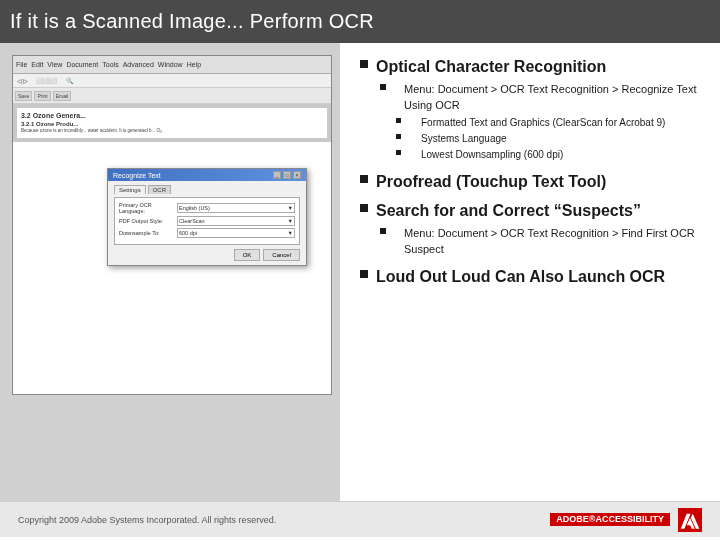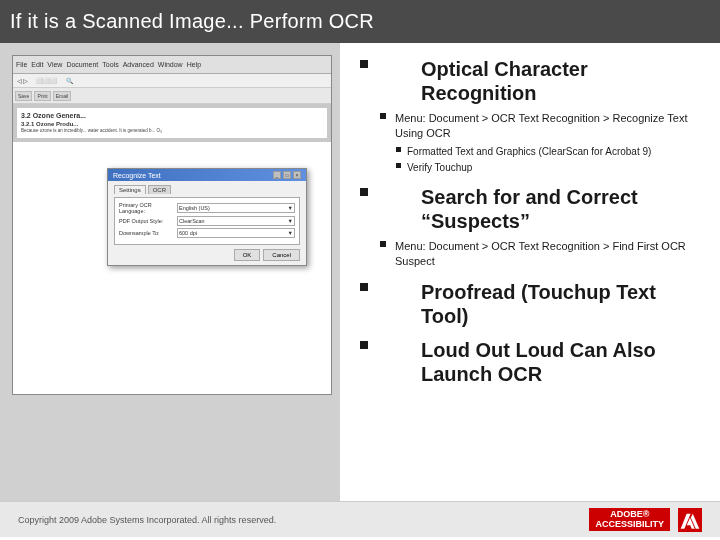--- a/index.html
+++ b/index.html
@@ -257,45 +257,44 @@
 
     .bullet-square-small {
       width: 6px;
       height: 6px;
       background: #1a1a1a;
       flex-shrink: 0;
       margin-top: 2px;
     }
 
     .main-bullet-text {
-      font-size: 20px;
+      font-size: 16px;
       font-weight: bold;
       color: #1a1a1a;
       line-height: 1.2;
-      margin-left: 45px;
     }
 
     .sub-bullet {
       display: flex;
       align-items: flex-start;
-      gap: 9px;
+      gap: 18px;
       margin-bottom: 3px;
       padding-left: 20px;
     }
 
     .sub-bullet-text {
       font-size: 11px;
       color: #1a1a1a;
       line-height: 1.4;
     }
 
     .sub-sub-bullet {
       display: flex;
       align-items: flex-start;
-      gap: 6px;
+      gap: 20px;
       margin-bottom: 2px;
       padding-left: 36px;
     }
 
     .sub-sub-bullet-text {
       font-size: 10px;
       color: #1a1a1a;
       line-height: 1.4;
     }
 
@@ -329,21 +328,21 @@
       gap: 8px;
     }
 
     .adobe-badge {
       background: #c00;
       color: #fff;
       font-size: 9px;
       font-weight: bold;
       padding: 2px 6px;
       display: flex;
-      flex-direction: column;
+      flex-direction: row;
       align-items: center;
       line-height: 1.1;
     }
 
     .adobe-logo {
       width: 24px;
       height: 24px;
       background: #c00;
       display: flex;
       align-items: center;
@@ -457,40 +456,44 @@
         <div class="bullet-square-small"></div>
         <span class="sub-bullet-text">Menu: Document &gt; OCR Text Recognition &gt; Recognize Text Using OCR</span>
       </div>
 
       <div class="sub-sub-bullet">
         <div class="bullet-square-tiny"></div>
         <span class="sub-sub-bullet-text">Formatted Text and Graphics (ClearScan for Acrobat 9)</span>
       </div>
       <div class="sub-sub-bullet">
         <div class="bullet-square-tiny"></div>
-        <span class="sub-sub-bullet-text">Verify Touchup</span>
-      </div>
-
+        <span class="sub-sub-bullet-text">Systems Language</span>
+      </div>
+      <div class="sub-sub-bullet">
+        <div class="bullet-square-tiny"></div>
+        <span class="sub-sub-bullet-text">Lowest Downsampling (600 dpi)</span>
+      </div>
+
+    </div>
+
+    <div class="bullet-section">
+      <div class="main-bullet">
+        <div class="bullet-square"></div>
+        <span class="main-bullet-text">Proofread (Touchup Text Tool)</span>
+      </div>
     </div>
 
     <div class="bullet-section">
       <div class="main-bullet">
         <div class="bullet-square"></div>
         <span class="main-bullet-text">Search for and Correct “Suspects”</span>
       </div>
       <div class="sub-bullet">
         <div class="bullet-square-small"></div>
         <span class="sub-bullet-text">Menu: Document &gt; OCR Text Recognition &gt; Find First OCR Suspect</span>
-      </div>
-    </div>
-
-    <div class="bullet-section">
-      <div class="main-bullet">
-        <div class="bullet-square"></div>
-        <span class="main-bullet-text">Proofread (Touchup Text Tool)</span>
       </div>
     </div>
 
     <div class="bullet-section">
       <div class="main-bullet">
         <div class="bullet-square"></div>
         <span class="main-bullet-text">Loud Out Loud Can Also Launch OCR</span>
       </div>
     </div>
 

